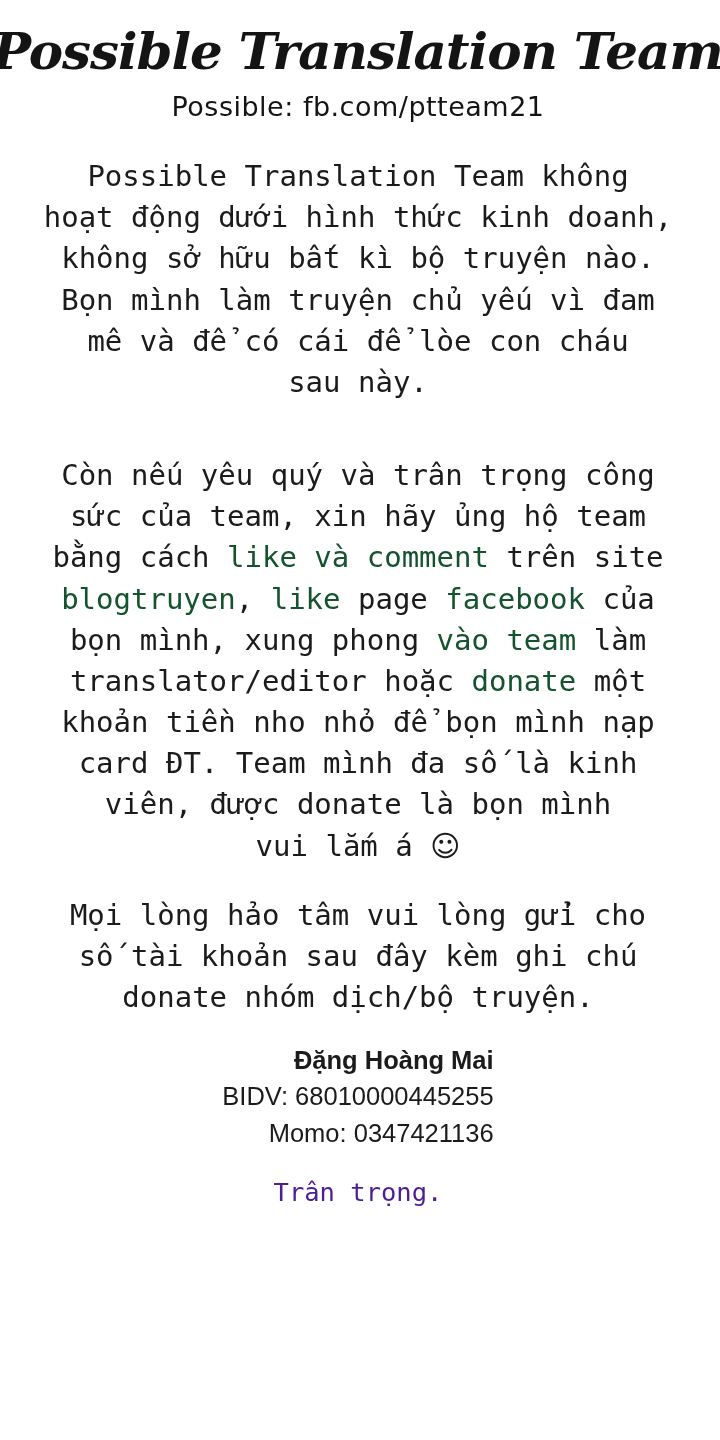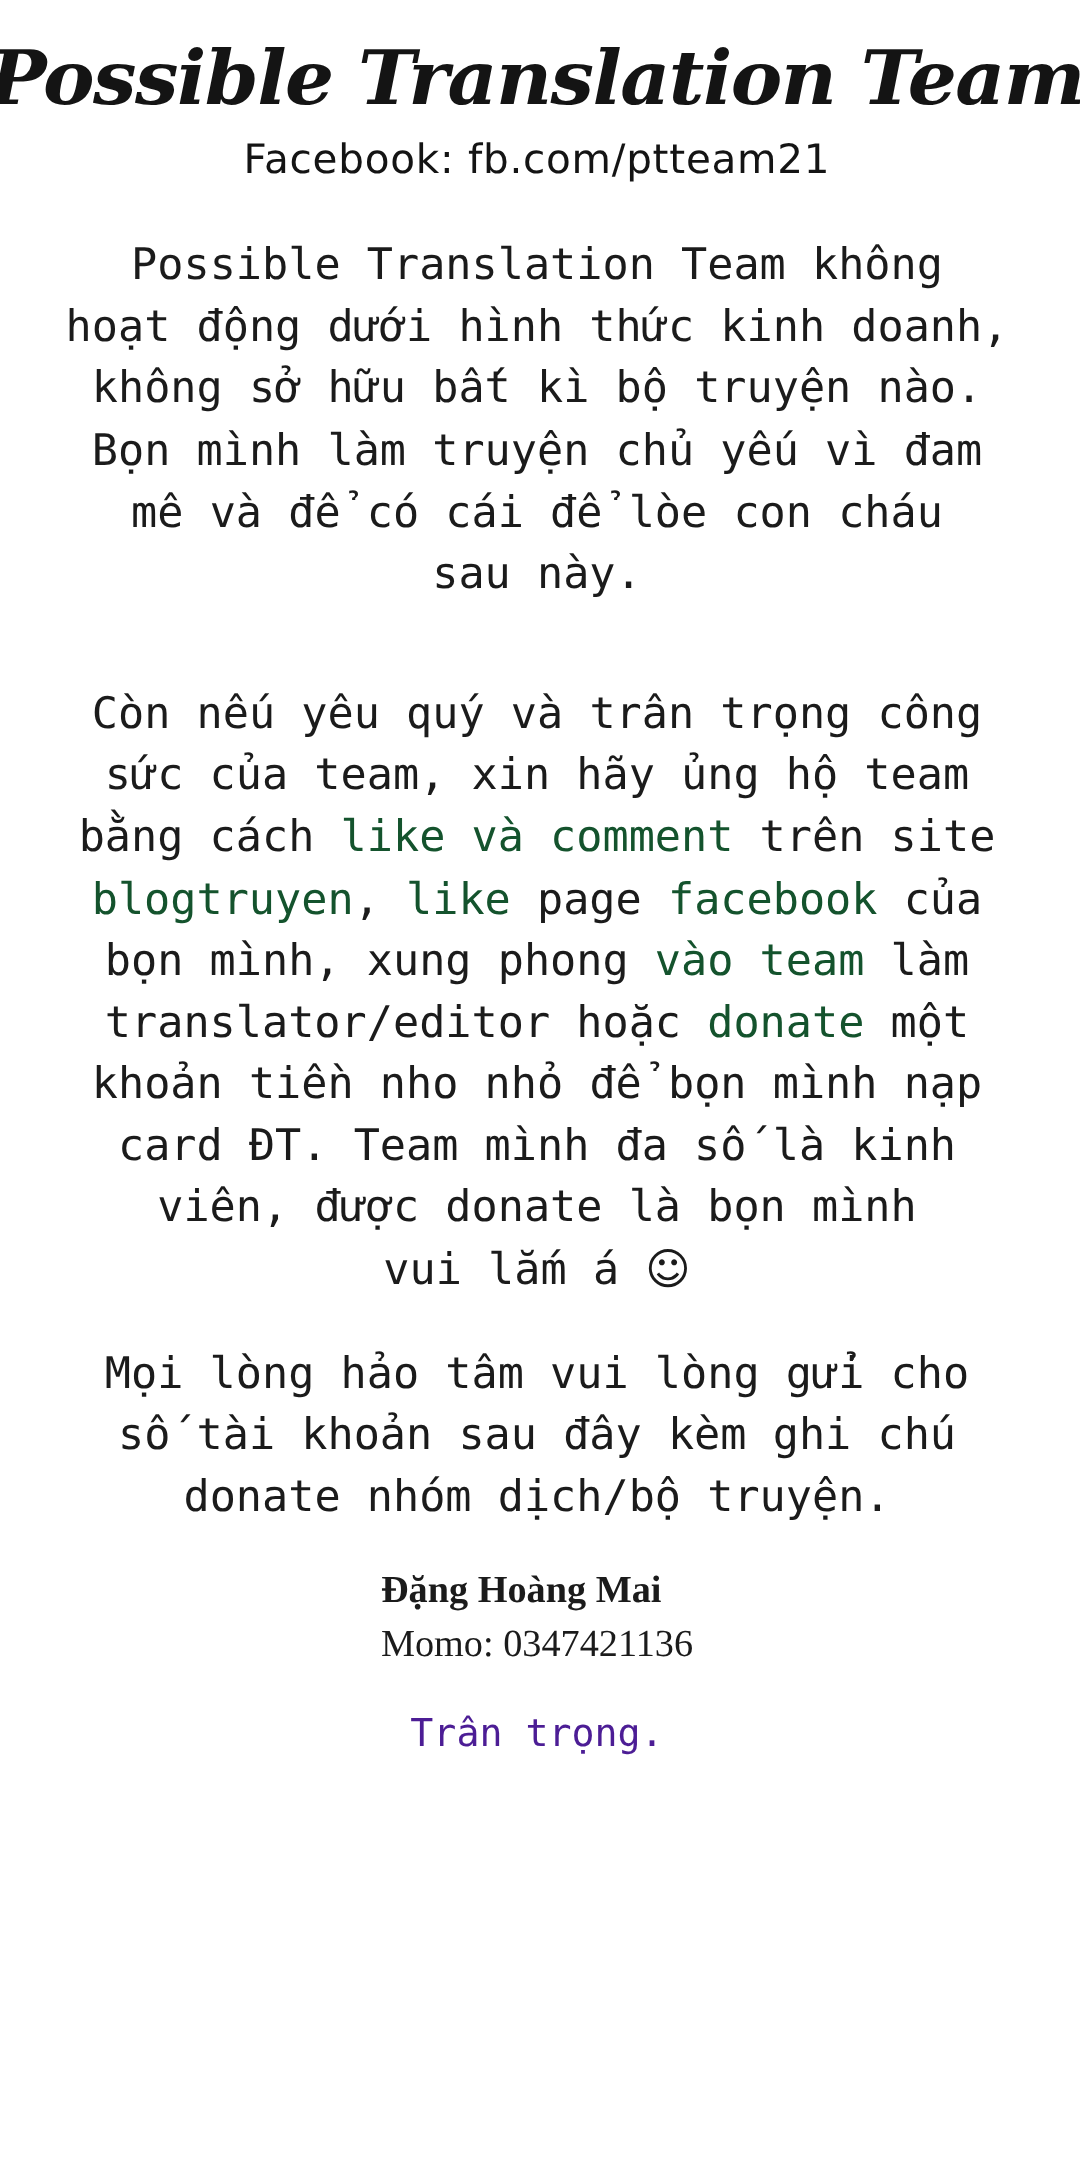--- a/index.html
+++ b/index.html
@@ -56,24 +56,24 @@
   .gap-1 { height: 34px; }
   .gap-2 { height: 26px; }
   .gap-3 { height: 26px; }
   .gap-4 { height: 28px; }
   .gap-5 { height: 24px; }
   .gap-6 { height: 26px; }
   .hl {
     color: #14532d;
   }
   .bank-block {
-    font-family: Liberation Serif, serif;
+    font-family: Liberation Sans, sans-serif;
     font-size: 25.5px;
     line-height: 1.42;
-    text-align: left;
+    text-align: right;
     color: #1b1b1b;
   }
   .bank-name {
     font-weight: 700;
   }
   .closing {
     font-family: "DejaVu Sans Mono", monospace;
     font-size: 25.5px;
     text-align: center;
     color: #4c1d95;
@@ -82,21 +82,21 @@
     font-family: "DejaVu Sans", sans-serif;
   }
 </style>
 </head>
 <body>
 
 <div class="page">
 
   <div class="brand-title">Possible Translation Team</div>
 
-  <div class="brand-subtitle">Facebook: fb.com/ptteam21</div>
+  <div class="brand-subtitle">Possible: fb.com/ptteam21</div>
 
   <div class="gap-1"></div>
 
   <div class="body-block" style="white-space: pre-line;">Possible Translation Team không
 hoạt động dưới hình thức kinh doanh,
 không sở hữu bất kì bộ truyện nào.
 Bọn mình làm truyện chủ yếu vì đam
 mê và để có cái để lòe con cháu
 sau này.</div>
 
@@ -119,20 +119,21 @@
   <div class="gap-4"></div>
 
   <div class="body-block" style="white-space: pre-line;">Mọi lòng hảo tâm vui lòng gửi cho
 số tài khoản sau đây kèm ghi chú
 donate nhóm dịch/bộ truyện.</div>
 
   <div class="gap-5"></div>
 
   <div class="bank-block">
     <div class="bank-name">Đặng Hoàng Mai</div>
+    <div>BIDV: 68010000445255</div>
     <div>Momo: 0347421136</div>
   </div>
 
   <div class="gap-6"></div>
 
   <div class="closing">Trân trọng.</div>
 
 </div>
 
 </body></html>

